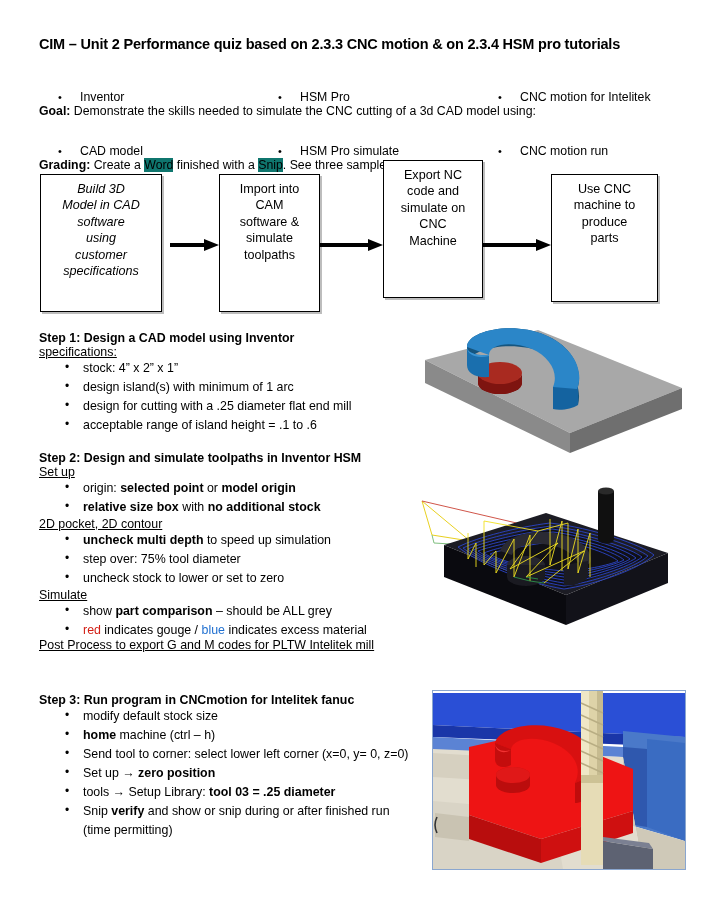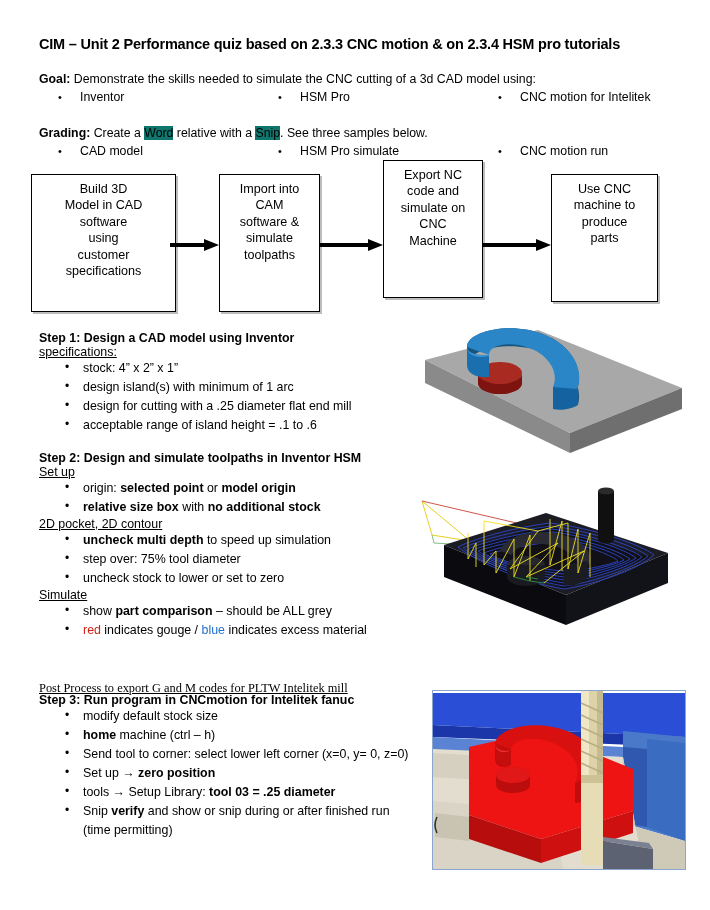--- a/index.html
+++ b/index.html
@@ -29,20 +29,21 @@
     top: 36px;
     font-size: 14.5px;
     font-weight: bold;
     letter-spacing: -0.2px;
     white-space: nowrap;
   }
   .lead {
     position: absolute;
     font-size: 12.3px;
     white-space: nowrap;
+    margin-top: 32px;
   }
   .lead .lbl { font-weight: bold; }
   .hl { background: #0f766e; }
 
   .trio {
     position: absolute;
     width: 672px;
     left: 38px;
     height: 18px;
   }
@@ -133,30 +134,30 @@
   </div>
 
   <div class="trio" style="top:90px;">
     <div class="col c1"><span class="bul"></span><span>Inventor</span></div>
     <div class="col c2"><span class="bul"></span><span>HSM Pro</span></div>
     <div class="col c3"><span class="bul"></span><span>CNC motion for Intelitek</span></div>
   </div>
 
   <div class="lead" style="left:39px; top:126px;">
     <span class="lbl">Grading:</span>
-    <span>Create a </span><span class="hl">Word</span><span> relative with a </span><span class="hl">Snip</span><span>. See three samples below.</span>
+    <span>Create a </span><span class="hl">Word</span><span> finished with a </span><span class="hl">Snip</span><span>. See three samples below.</span>
   </div>
 
   <div class="trio" style="top:144px;">
     <div class="col c1"><span class="bul"></span><span>CAD model</span></div>
     <div class="col c2"><span class="bul"></span><span>HSM Pro simulate</span></div>
     <div class="col c3"><span class="bul"></span><span>CNC motion run</span></div>
   </div>
 
-  <div class="fbox" id="fbox0" style="left:31px; top:174px; width:145px; height:138px;">
+  <div class="fbox" id="fbox0" style="left:40px; top:174px; width:122px; height:138px;font-style:italic;">
       <div>
         <span>Build 3D</span>
         <span>Model in CAD</span>
         <span>software</span>
         <span>using</span>
         <span>customer</span>
         <span>specifications</span>
       </div>
     </div>
   <div class="fbox" id="fbox1" style="left:219px; top:174px; width:101px; height:138px;">
@@ -223,21 +224,21 @@
         <li><span>step over: </span><span class="s" style="font-weight: normal;">75% tool diameter</span></li>
         <li><span>uncheck stock to lower or set to zero</span></li>
       </ul>
     <div class="subhead">Simulate</div>
     <ul class="blist" id="s2c">
         <li><span>show </span><span class="s" style="font-weight: bold;">part comparison</span><span> – should be ALL grey</span></li>
         <li><span class="red">red</span><span> indicates gouge / </span><span class="blue">blue</span><span> indicates excess material</span></li>
       </ul>
   </div>
 
-  <div class="postproc" style="top:681px;font-family:Liberation Serif, serif;">Post Process to export G and M codes for PLTW Intelitek mill</div>
+  <div class="postproc" style="top:638px;">Post Process to export G and M codes for PLTW Intelitek mill</div>
 
   <div class="sec" style="top:693px; width:400px;">
     <div class="sechead">Step 3: Run program in CNCmotion for Intelitek fanuc</div>
     <ul class="blist" id="s3">
         <li><span>modify default stock size</span></li>
         <li><span class="s" style="font-weight: bold;">home</span><span> machine (ctrl – h)</span></li>
         <li><span>Send tool to corner: select lower left corner (x=0, y= 0, z=0)</span></li>
         <li><span>Set up → </span><span class="s" style="font-weight: bold;">zero position</span></li>
         <li><span>tools → Setup Library: </span><span class="s" style="font-weight: bold;">tool 03 = .25 diameter</span></li>
         <li><span>Snip </span><span class="s" style="font-weight: bold;">verify</span><span> and show or snip during or after finished run</span></li>

